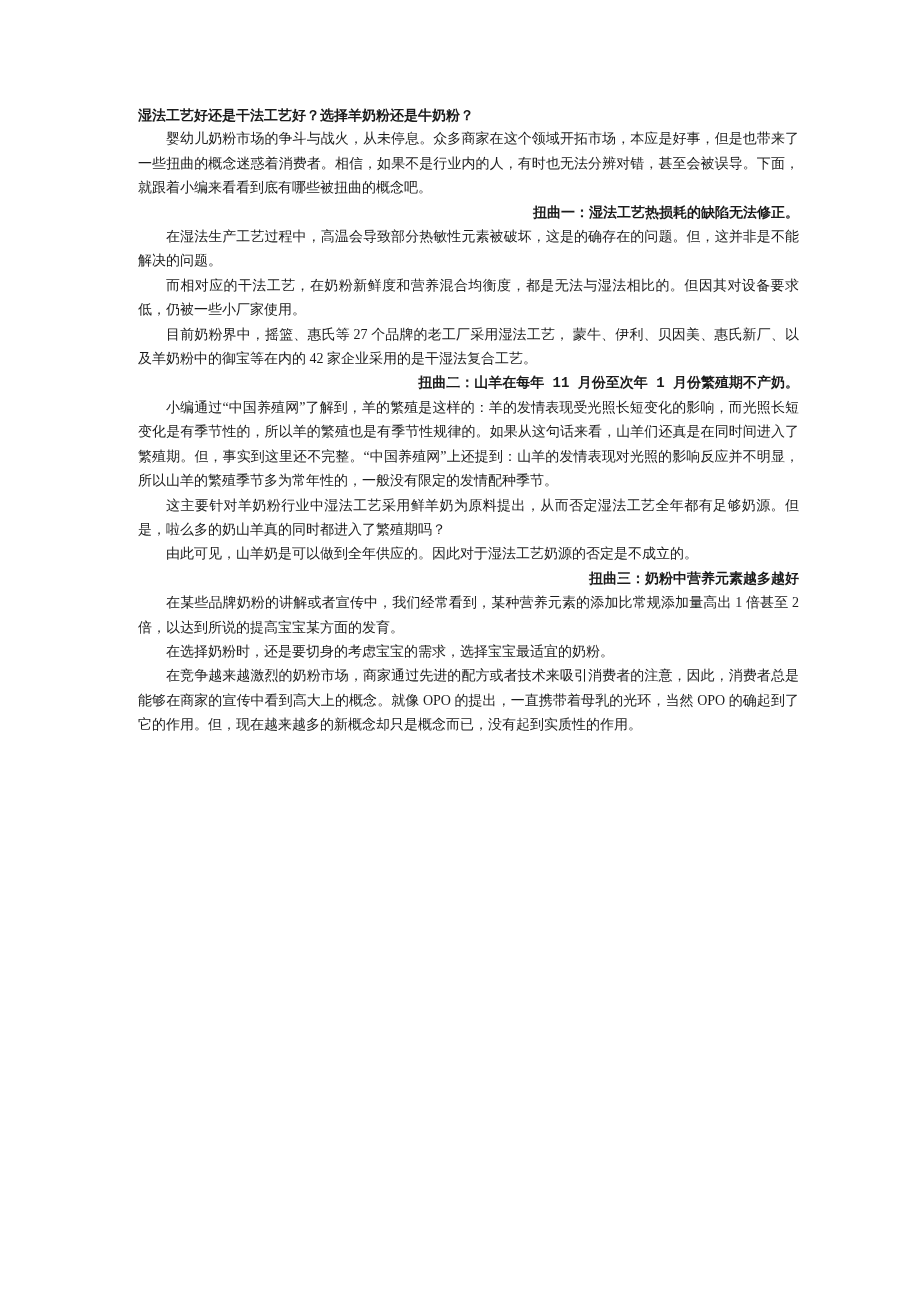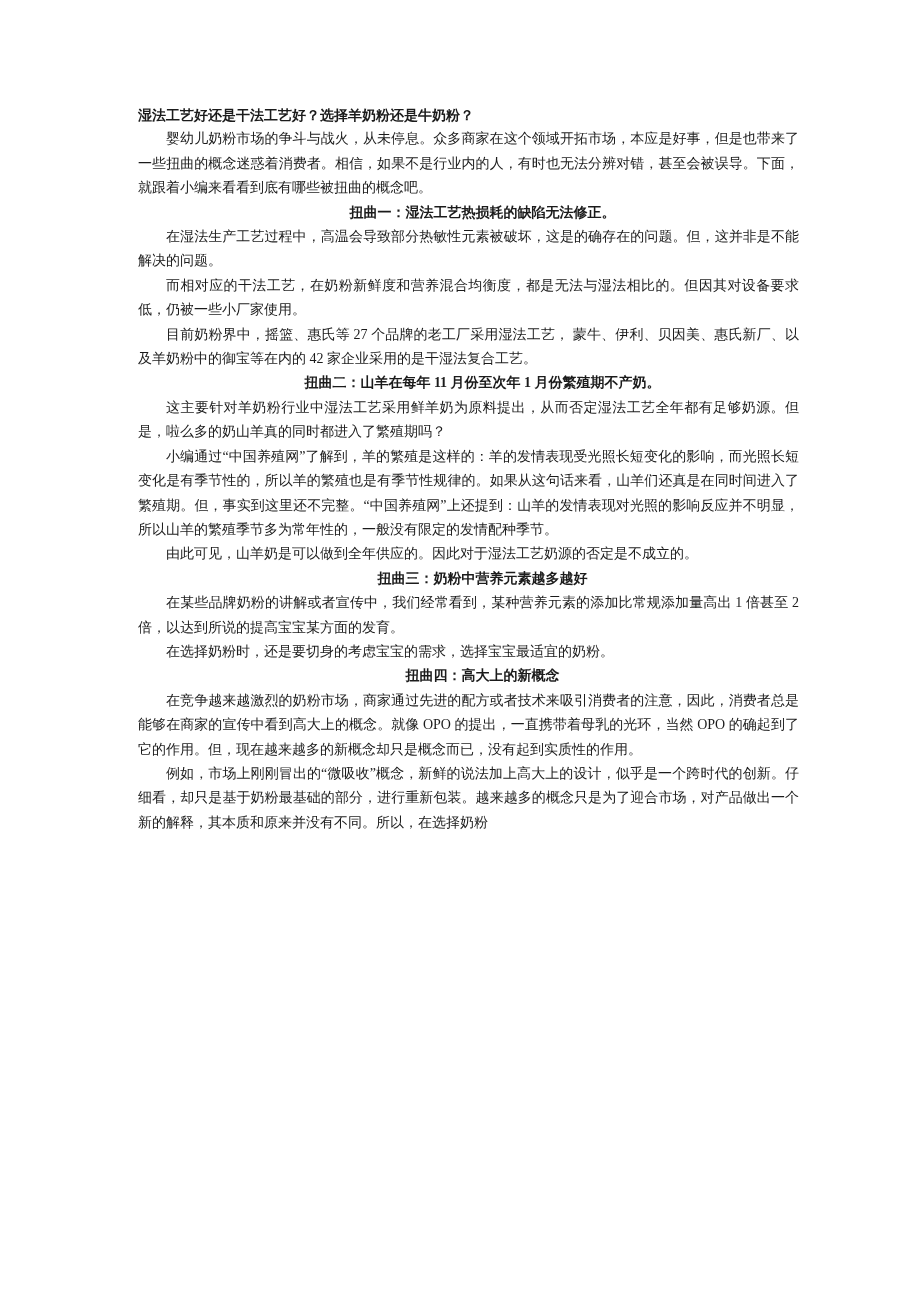--- a/index.html
+++ b/index.html
@@ -29,42 +29,40 @@
     margin: 0;
     padding: 0;
   }
   .doc-title {
     font-family: "Liberation Sans", "DejaVu Sans", sans-serif;
     font-weight: bold;
     text-align: left;
     text-indent: 0;
   }
   .doc-heading {
-    font-family: Liberation Serif, serif;
+    font-family: Liberation Mono, monospace;
     font-weight: bold;
-    text-align: center;
+    text-align: right;
     text-indent: 2em;
   }
   .doc-para {
     text-indent: 2em;
   }
 </style>
 </head>
 <body>
 
 <div class="page">
   <p class="doc-title">湿法工艺好还是干法工艺好？选择羊奶粉还是牛奶粉？</p>
   <p class="doc-para">婴幼儿奶粉市场的争斗与战火，从未停息。众多商家在这个领域开拓市场，本应是好事，但是也带来了一些扭曲的概念迷惑着消费者。相信，如果不是行业内的人，有时也无法分辨对错，甚至会被误导。下面，就跟着小编来看看到底有哪些被扭曲的概念吧。</p>
   <p class="doc-heading">扭曲一：湿法工艺热损耗的缺陷无法修正。</p>
   <p class="doc-para">在湿法生产工艺过程中，高温会导致部分热敏性元素被破坏，这是的确存在的问题。但，这并非是不能解决的问题。</p>
   <p class="doc-para">而相对应的干法工艺，在奶粉新鲜度和营养混合均衡度，都是无法与湿法相比的。但因其对设备要求低，仍被一些小厂家使用。</p>
   <p class="doc-para">目前奶粉界中，摇篮、惠氏等 27 个品牌的老工厂采用湿法工艺，  蒙牛、伊利、贝因美、惠氏新厂、以及羊奶粉中的御宝等在内的 42 家企业采用的是干湿法复合工艺。</p>
   <p class="doc-heading">扭曲二：山羊在每年 11 月份至次年 1 月份繁殖期不产奶。</p>
+  <p class="doc-para">小编通过“中国养殖网”了解到，羊的繁殖是这样的：羊的发情表现受光照长短变化的影响，而光照长短变化是有季节性的，所以羊的繁殖也是有季节性规律的。如果从这句话来看，山羊们还真是在同时间进入了繁殖期。但，事实到这里还不完整。“中国养殖网”上还提到：山羊的发情表现对光照的影响反应并不明显，所以山羊的繁殖季节多为常年性的，一般没有限定的发情配种季节。</p>
   <p class="doc-para">这主要针对羊奶粉行业中湿法工艺采用鲜羊奶为原料提出，从而否定湿法工艺全年都有足够奶源。但是，啦么多的奶山羊真的同时都进入了繁殖期吗？</p>
-  <p class="doc-para">小编通过“中国养殖网”了解到，羊的繁殖是这样的：羊的发情表现受光照长短变化的影响，而光照长短变化是有季节性的，所以羊的繁殖也是有季节性规律的。如果从这句话来看，山羊们还真是在同时间进入了繁殖期。但，事实到这里还不完整。“中国养殖网”上还提到：山羊的发情表现对光照的影响反应并不明显，所以山羊的繁殖季节多为常年性的，一般没有限定的发情配种季节。</p>
   <p class="doc-para">由此可见，山羊奶是可以做到全年供应的。因此对于湿法工艺奶源的否定是不成立的。</p>
   <p class="doc-heading">扭曲三：奶粉中营养元素越多越好</p>
   <p class="doc-para">在某些品牌奶粉的讲解或者宣传中，我们经常看到，某种营养元素的添加比常规添加量高出 1 倍甚至 2 倍，以达到所说的提高宝宝某方面的发育。</p>
   <p class="doc-para">在选择奶粉时，还是要切身的考虑宝宝的需求，选择宝宝最适宜的奶粉。</p>
-  <p class="doc-heading">扭曲四：高大上的新概念</p>
   <p class="doc-para">在竞争越来越激烈的奶粉市场，商家通过先进的配方或者技术来吸引消费者的注意，因此，消费者总是能够在商家的宣传中看到高大上的概念。就像 OPO 的提出，一直携带着母乳的光环，当然 OPO 的确起到了它的作用。但，现在越来越多的新概念却只是概念而已，没有起到实质性的作用。</p>
-  <p class="doc-para">例如，市场上刚刚冒出的“微吸收”概念，新鲜的说法加上高大上的设计，似乎是一个跨时代的创新。仔细看，却只是基于奶粉最基础的部分，进行重新包装。越来越多的概念只是为了迎合市场，对产品做出一个新的解释，其本质和原来并没有不同。所以，在选择奶粉</p>
 </div>
 
 </body></html>

